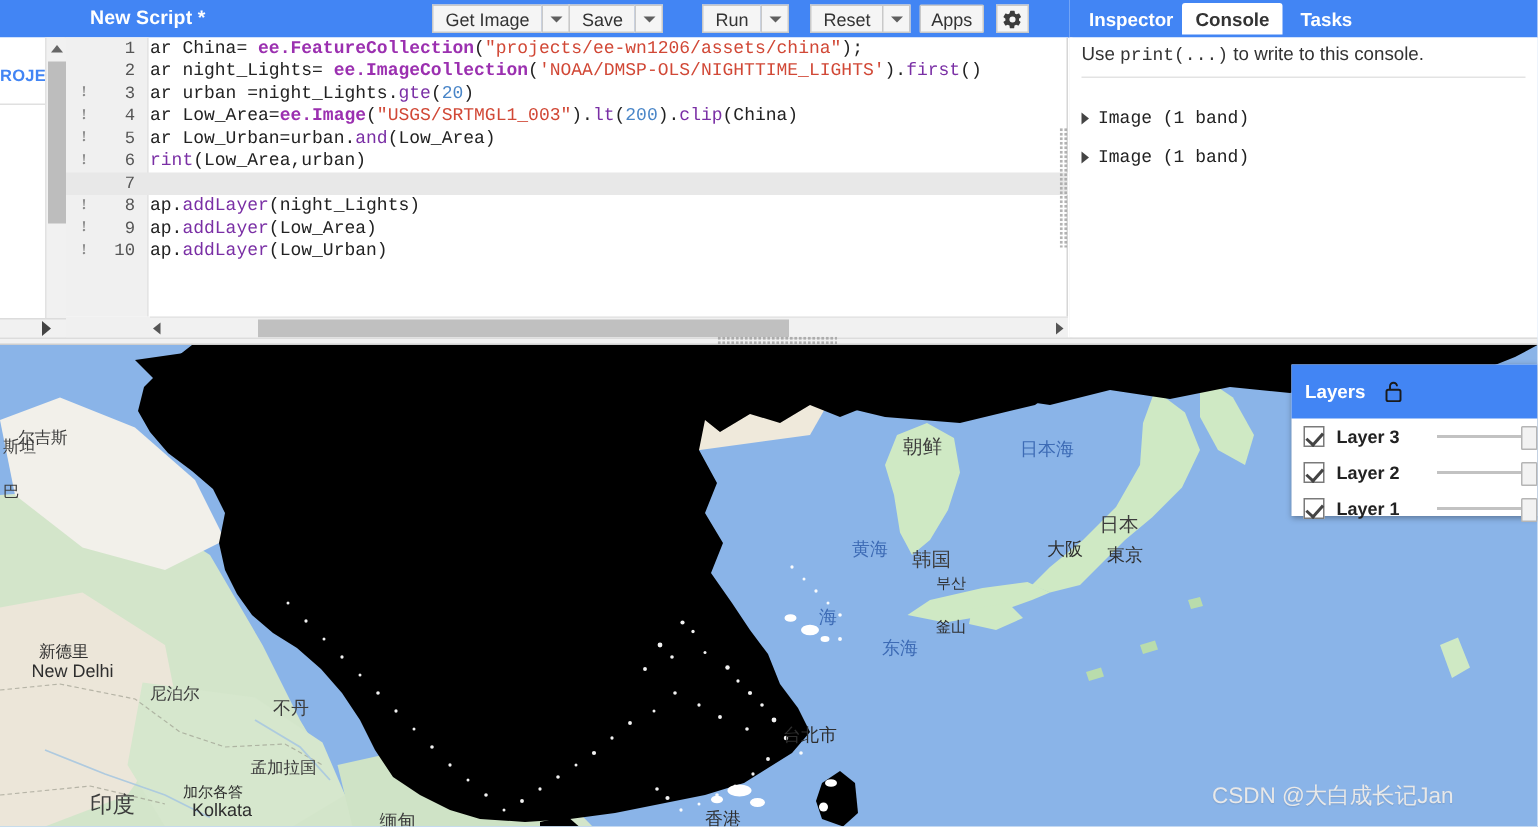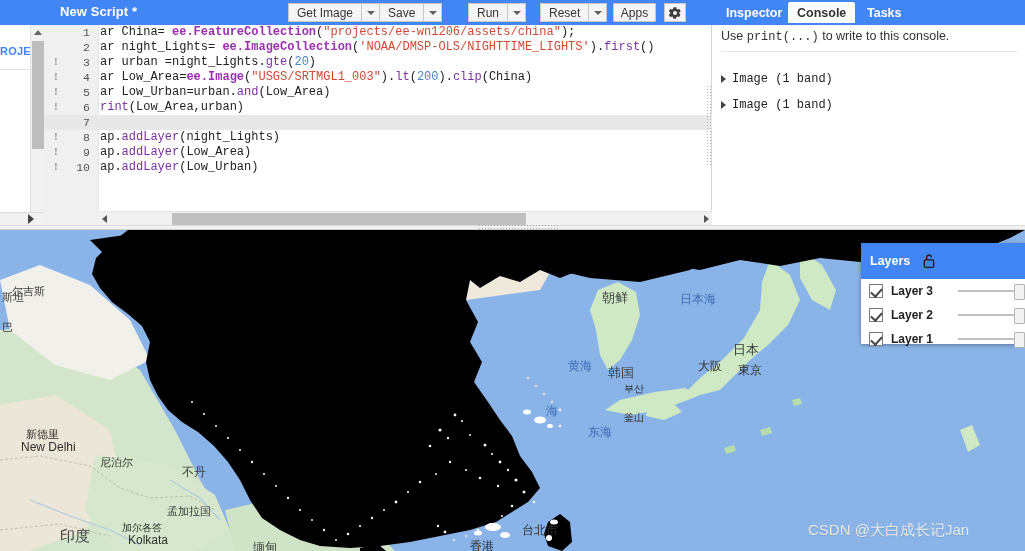--- a/index.html
+++ b/index.html
@@ -538,21 +538,21 @@
         <div class="maplabel city" style="left: 26px; top: 197px; font-size: 11px;">新德里</div>
         <div class="maplabel city" style="left: 21px; top: 210px; font-size: 12px;">New Delhi</div>
         <div class="maplabel" style="left: 100px; top: 225px; font-size: 11px;">尼泊尔</div>
         <div class="maplabel" style="left: 182px; top: 234px; font-size: 12px;">不丹</div>
         <div class="maplabel" style="left: 60px; top: 297px; font-size: 15px;">印度</div>
         <div class="maplabel" style="left: 167px; top: 274px; font-size: 11px;">孟加拉国</div>
         <div class="maplabel city" style="left: 122px; top: 291px; font-size: 10px;">加尔各答</div>
         <div class="maplabel city" style="left: 128px; top: 303px; font-size: 12px;">Kolkata</div>
         <div class="maplabel" style="left: 253px; top: 309px; font-size: 12px;">缅甸</div>
         <div class="maplabel city" style="left: 470px; top: 308px; font-size: 12px;">香港</div>
-        <div class="maplabel city" style="left: 522px; top: 252px; font-size: 12px; margin-top: 40px;">台北市</div>
+        <div class="maplabel city" style="left: 522px; top: 252px; font-size: 12px;">台北市</div>
         <div class="maplabel sea" style="left: 588px; top: 194px; font-size: 12px;">东海</div>
         <div class="maplabel sea" style="left: 568px; top: 128px; font-size: 12px;">黄海</div>
         <div class="maplabel sea" style="left: 546px; top: 173px; font-size: 12px;">海</div>
         <div class="maplabel" style="left: 602px; top: 59px; font-size: 13px;">朝鲜</div>
         <div class="maplabel" style="left: 608px; top: 110px; font-size: 13px; margin-top: 24px;">韩国</div>
         <div class="maplabel city" style="left: 624px; top: 141px; font-size: 10px; margin-top: 40px;">釜山</div>
         <div class="maplabel city" style="left: 624px; top: 152px; font-size: 10px;">부산</div>
         <div class="maplabel sea" style="left: 680px; top: 61px; font-size: 12px;">日本海</div>
         <div class="maplabel city" style="left: 698px; top: 128px; font-size: 12px;">大阪</div>
         <div class="maplabel" style="left: 733px; top: 111px; font-size: 13px;">日本</div>

